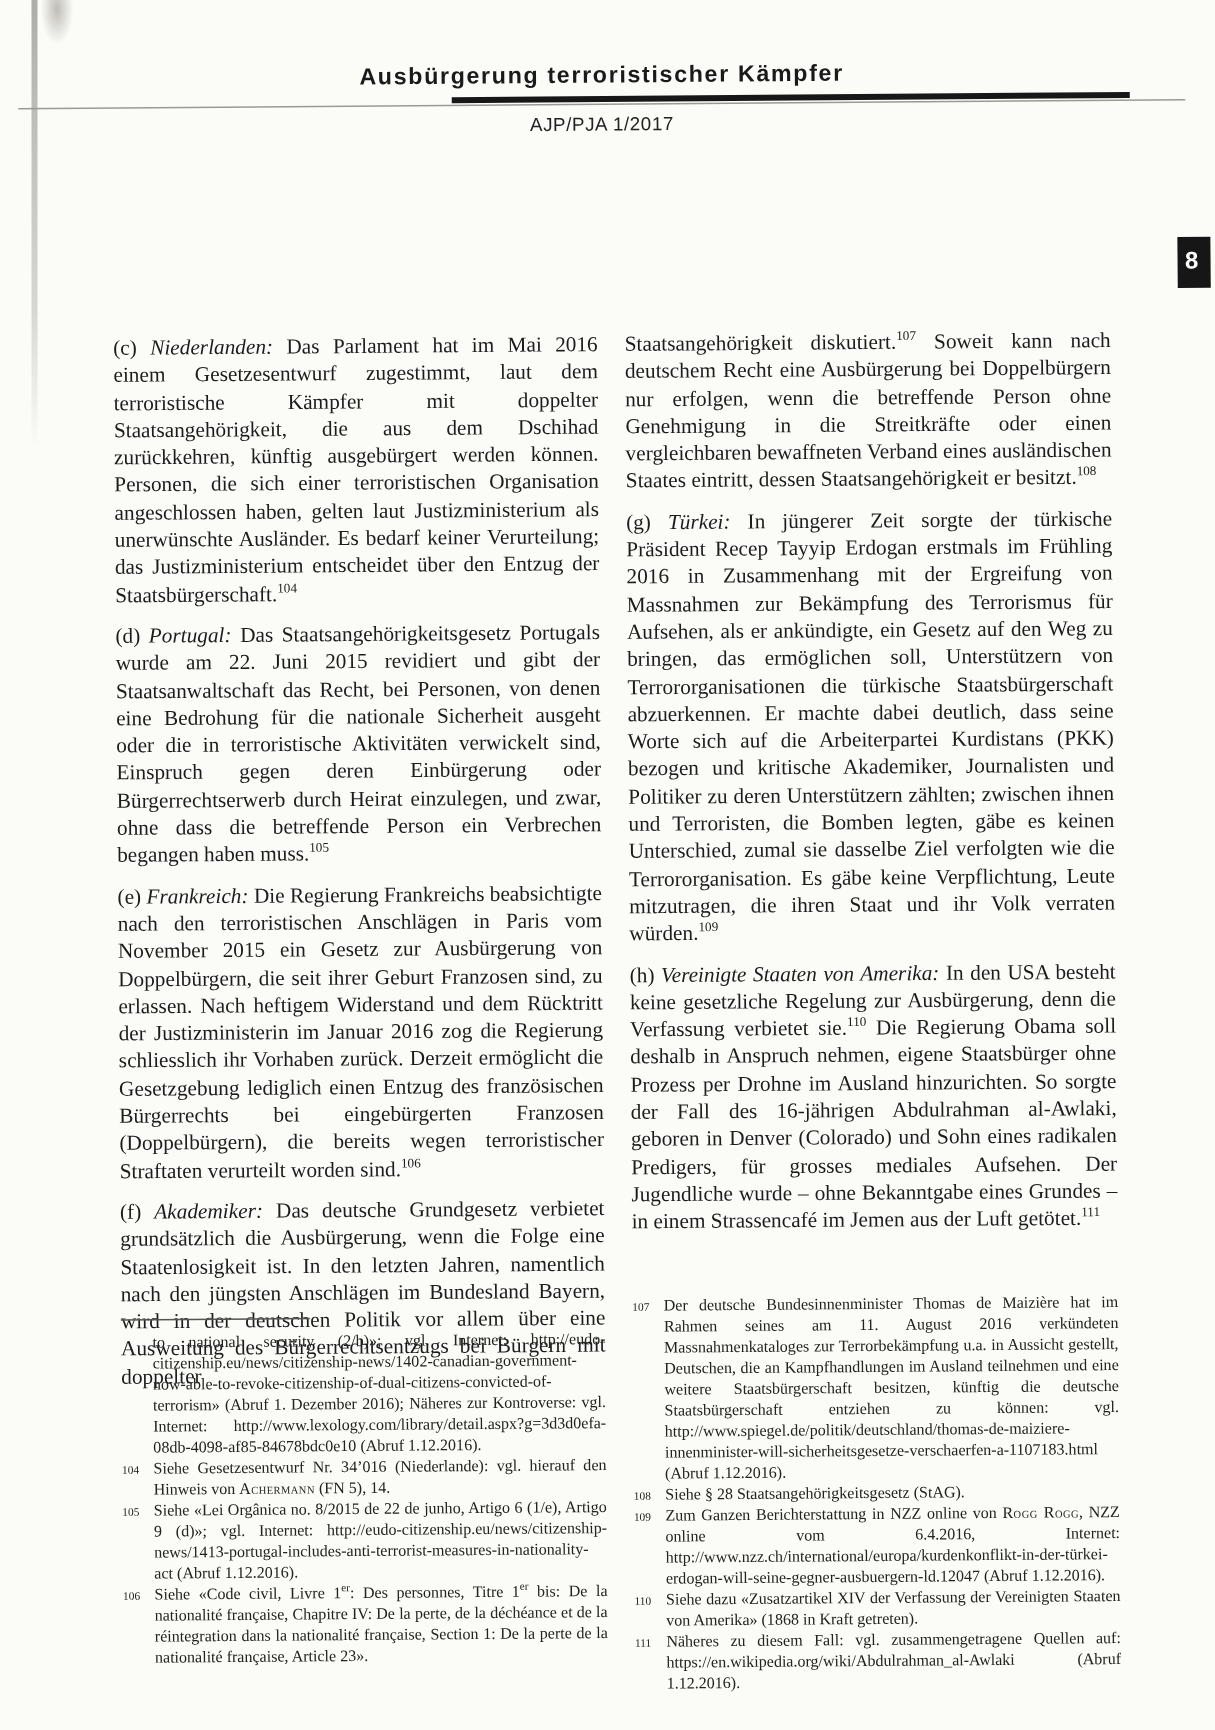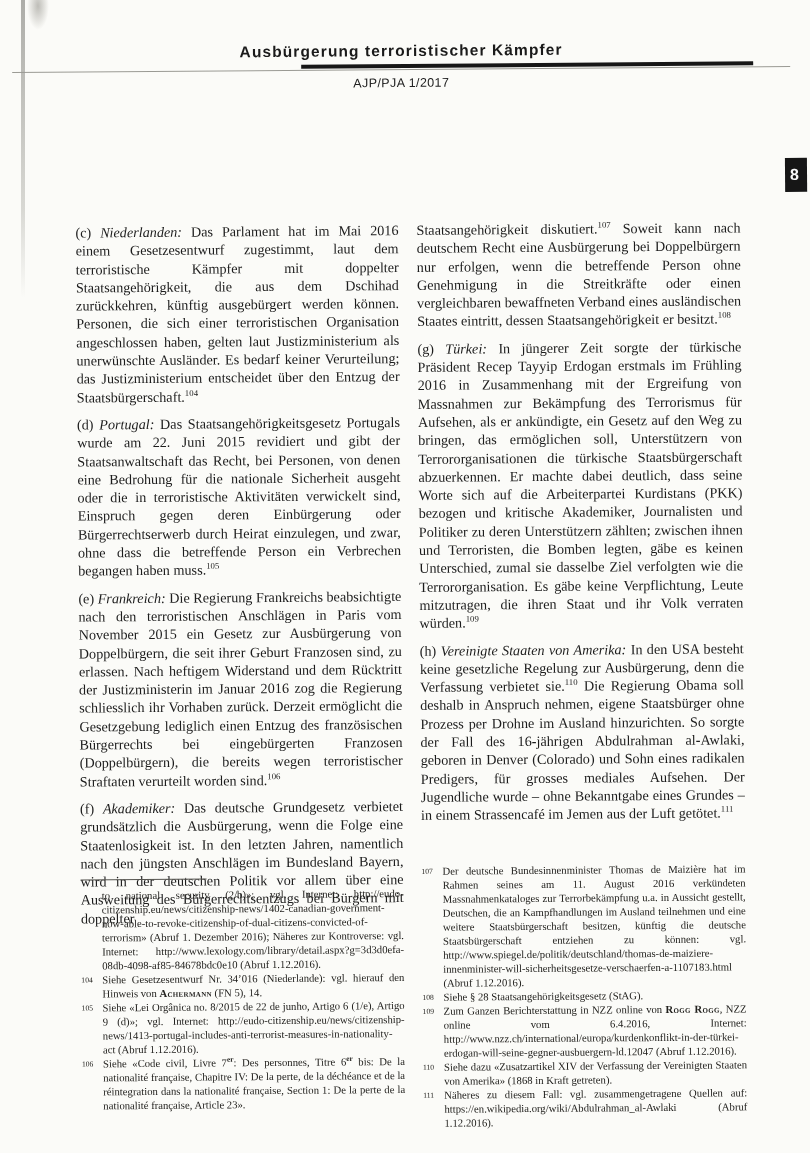--- a/index.html
+++ b/index.html
@@ -28,33 +28,33 @@
     font-family:"Liberation Sans", sans-serif;font-weight:bold;font-size:16px;
     display:flex;align-items:center;justify-content:flex-start;padding-left:5px;box-sizing:border-box;
   }
   
   .col{position:absolute;top:221px;}
   .col-left{left:78px;width:323px;}
   .col-right{left:419px;width:324px;}
   .para{margin:0 0 9px 0;text-align:justify;font-size:14.2px;line-height:18.3px;color:#1c1c1c;}
   .para sup{font-size:8.8px;line-height:0;vertical-align:super;}
   .it{font-style:italic;}
-  .sc{font-variant:small-caps;letter-spacing:.3px;font-weight:bold;}
+  .sc{font-variant:small-caps;letter-spacing:.3px;}
   
   .fn-rule{position:absolute;left:78px;top:877px;width:126px;height:1px;background:#55544f;}
   .fnblock{position:absolute;}
   .fn-left{left:78px;top:886px;width:323px;}
   .fn-right{left:419px;top:864px;width:324px;}
   .fn{
     position:relative;padding-left:21px;text-align:justify;
     font-size:10.7px;line-height:14px;color:#23221f;
     overflow-wrap:anywhere;
   }
   .fn-num{position:absolute;left:0;top:1px;font-size:7.6px;}
-  .fn sup{font-size:7.4px;line-height:0;vertical-align:super;font-weight:bold;}
+  .fn sup{font-size:7.4px;line-height:0;vertical-align:super;}
   
   .art-vline{
     position:absolute;left:21px;top:0;width:4px;height:298px;
     background:linear-gradient(to bottom, rgba(110,110,104,.55), rgba(150,150,142,.35) 70%, rgba(160,160,150,0));
   }
   .art-smudge{
     position:absolute;left:27px;top:0;width:22px;height:30px;
     background:radial-gradient(ellipse at 50% 20%, rgba(130,128,120,.5), rgba(130,128,120,0) 70%);
   }
 </style>
@@ -83,21 +83,21 @@
       <p class="para"><span>Staatsangehörigkeit diskutiert.</span><sup>107</sup><span> Soweit kann nach deutschem Recht eine Ausbürgerung bei Doppelbürgern nur erfolgen, wenn die betreffende Person ohne Genehmigung in die Streitkräfte oder einen vergleichbaren bewaffneten Verband eines ausländischen Staates eintritt, dessen Staatsangehörigkeit er besitzt.</span><sup>108</sup></p>
       <p class="para"><span>(g) </span><span class="it">Türkei: </span><span>In jüngerer Zeit sorgte der türkische Präsident Recep Tayyip Erdogan erstmals im Frühling 2016 in Zusammenhang mit der Ergreifung von Massnahmen zur Bekämpfung des Terrorismus für Aufsehen, als er ankündigte, ein Gesetz auf den Weg zu bringen, das ermöglichen soll, Unterstützern von Terrororganisationen die türkische Staatsbürgerschaft abzuerkennen. Er machte dabei deutlich, dass seine Worte sich auf die Arbeiterpartei Kurdistans (PKK) bezogen und kritische Akademiker, Journalisten und Politiker zu deren Unterstützern zählten; zwischen ihnen und Terroristen, die Bomben legten, gäbe es keinen Unterschied, zumal sie dasselbe Ziel verfolgten wie die Terrororganisation. Es gäbe keine Verpflichtung, Leute mitzutragen, die ihren Staat und ihr Volk verraten würden.</span><sup>109</sup></p>
       <p class="para"><span>(h) </span><span class="it">Vereinigte Staaten von Amerika: </span><span>In den USA besteht keine gesetzliche Regelung zur Ausbürgerung, denn die Verfassung verbietet sie.</span><sup>110</sup><span> Die Regierung Obama soll deshalb in Anspruch nehmen, eigene Staatsbürger ohne Prozess per Drohne im Ausland hinzurichten. So sorgte der Fall des 16-jährigen Abdulrahman al-Awlaki, geboren in Denver (Colorado) und Sohn eines radikalen Predigers, für grosses mediales Aufsehen. Der Jugendliche wurde – ohne Bekanntgabe eines Grundes – in einem Strassencafé im Jemen aus der Luft getötet.</span><sup>111</sup></p>
     </div>
 
   <div class="fn-rule"></div>
   <div class="fnblock fn-left" id="fn-left">
       <div class="fn"><span><span>to national security (2/b)»; vgl. Internet: http://eudo-citizenship.eu/news/citizenship-news/1402-canadian-government-now-able-to-revoke-citizenship-of-dual-citizens-convicted-of-terrorism» (Abruf 1. Dezember 2016); Näheres zur Kontroverse: vgl. Internet: http://www.lexology.com/library/detail.aspx?g=3d3d0efa-08db-4098-af85-84678bdc0e10 (Abruf 1.12.2016).</span></span></div>
       <div class="fn"><span class="fn-num">104</span><span><span>Siehe Gesetzesentwurf Nr. 34’016 (Niederlande): vgl. hierauf den Hinweis von </span><span class="sc">Achermann</span><span> (FN 5), 14.</span></span></div>
       <div class="fn"><span class="fn-num">105</span><span><span>Siehe «Lei Orgânica no. 8/2015 de 22 de junho, Artigo 6 (1/e), Artigo 9 (d)»; vgl. Internet: http://eudo-citizenship.eu/news/citizenship-news/1413-portugal-includes-anti-terrorist-measures-in-nationality-act (Abruf 1.12.2016).</span></span></div>
-      <div class="fn"><span class="fn-num">106</span><span><span>Siehe «Code civil, Livre 7</span><sup>er</sup><span>: Des personnes, Titre 6</span><sup>er</sup><span> bis: De la nationalité française, Chapitre IV: De la perte, de la déchéance et de la réintegration dans la nationalité française, Section 1: De la perte de la nationalité française, Article 23».</span></span></div>
+      <div class="fn"><span class="fn-num">106</span><span><span>Siehe «Code civil, Livre 1</span><sup>er</sup><span>: Des personnes, Titre 1</span><sup>er</sup><span> bis: De la nationalité française, Chapitre IV: De la perte, de la déchéance et de la réintegration dans la nationalité française, Section 1: De la perte de la nationalité française, Article 23».</span></span></div>
     </div>
   <div class="fnblock fn-right" id="fn-right">
       <div class="fn"><span class="fn-num">107</span><span><span>Der deutsche Bundesinnenminister Thomas de Maizière hat im Rahmen seines am 11. August 2016 verkündeten Massnahmenkataloges zur Terrorbekämpfung u.a. in Aussicht gestellt, Deutschen, die an Kampfhandlungen im Ausland teilnehmen und eine weitere Staatsbürgerschaft besitzen, künftig die deutsche Staatsbürgerschaft entziehen zu können: vgl. http://www.spiegel.de/politik/deutschland/thomas-de-maiziere-innenminister-will-sicherheitsgesetze-verschaerfen-a-1107183.html (Abruf 1.12.2016).</span></span></div>
       <div class="fn"><span class="fn-num">108</span><span><span>Siehe § 28 Staatsangehörigkeitsgesetz (StAG).</span></span></div>
       <div class="fn"><span class="fn-num">109</span><span><span>Zum Ganzen Berichterstattung in NZZ online von </span><span class="sc">Rogg Rogg</span><span>, NZZ online vom 6.4.2016, Internet: http://www.nzz.ch/international/europa/kurdenkonflikt-in-der-türkei-erdogan-will-seine-gegner-ausbuergern-ld.12047 (Abruf 1.12.2016).</span></span></div>
       <div class="fn"><span class="fn-num">110</span><span><span>Siehe dazu «Zusatzartikel XIV der Verfassung der Vereinigten Staaten von Amerika» (1868 in Kraft getreten).</span></span></div>
       <div class="fn"><span class="fn-num">111</span><span><span>Näheres zu diesem Fall: vgl. zusammengetragene Quellen auf: https://en.wikipedia.org/wiki/Abdulrahman_al-Awlaki (Abruf 1.12.2016).</span></span></div>
     </div>
 
 </div>

